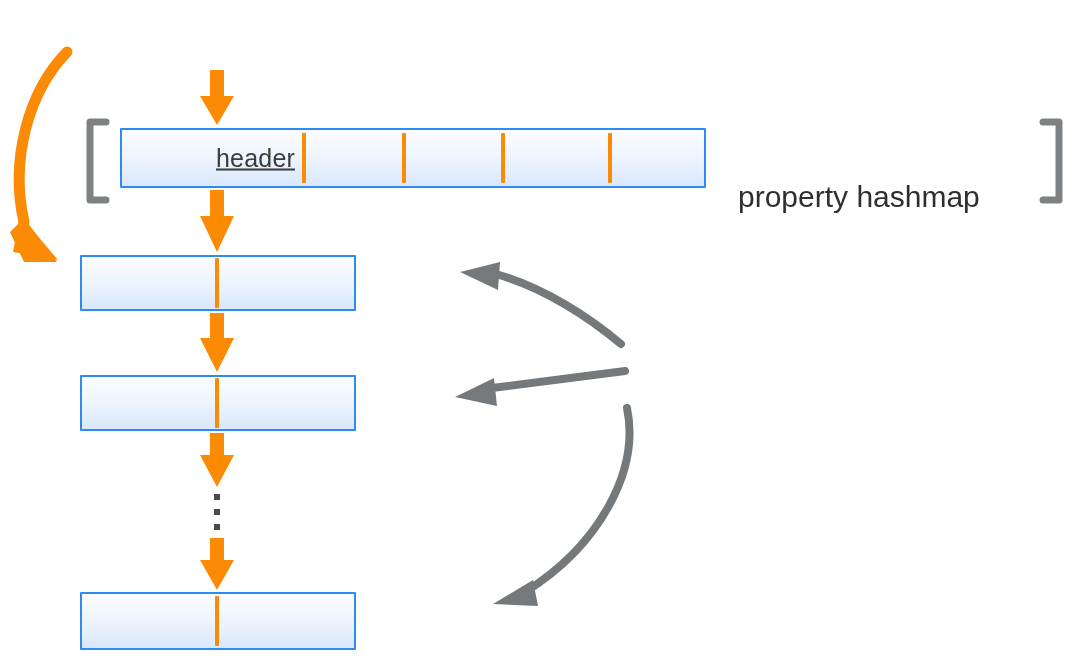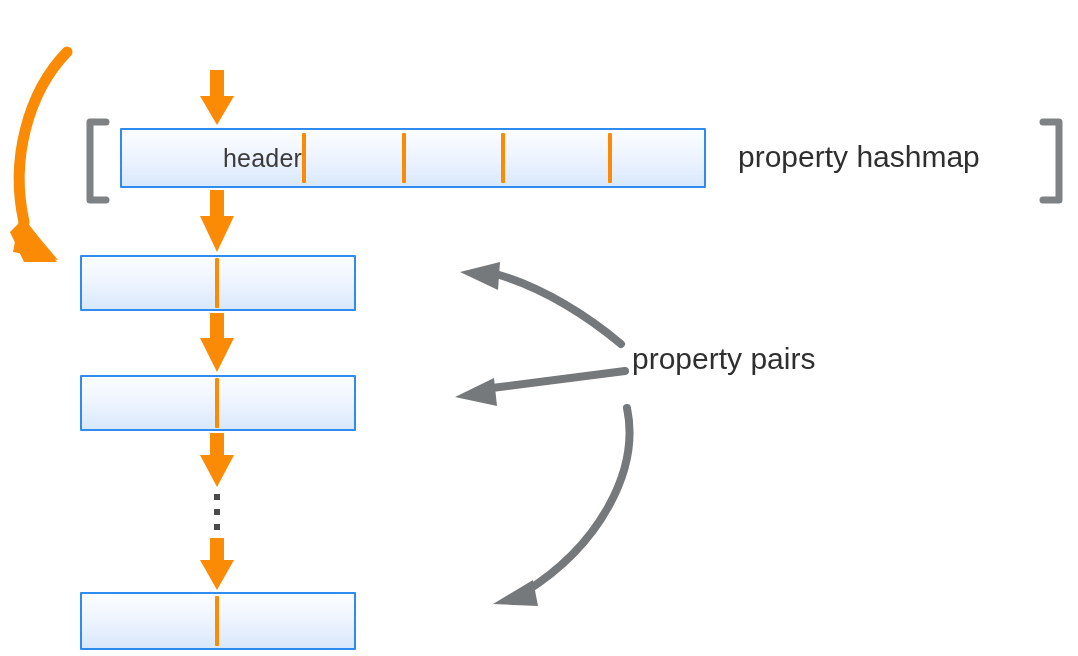--- a/index.html
+++ b/index.html
@@ -39,23 +39,24 @@
     line-height: 1;
   }
   #box-object       { left: 80px;  top: 10px;  width: 276px; height: 58px; }
   #box-header       { left: 120px; top: 128px; width: 586px; height: 60px; }
   #box-pair-1       { left: 80px;  top: 255px; width: 276px; height: 56px; }
   #box-pair-2       { left: 80px;  top: 375px; width: 276px; height: 56px; }
   #box-pair-last    { left: 80px;  top: 592px; width: 276px; height: 58px; }
 
   
   #box-header .box-label {
-    left: 7px;
+    left: 0;
     width: 267px;
     right: auto;
+    text-decoration: underline;
   }
 
   
   .tick {
     position: absolute;
     width: 4px;
     background: #fb8a05;
     border-radius: 1px;
   }
 
@@ -77,20 +78,21 @@
     background: #4a4a4a;
   }
 
   
   .caption {
     position: absolute;
     font-size: 30px;
     color: #2f2f2f;
     white-space: nowrap;
     line-height: 1;
+    margin-top: 40px;
   }
   #caption-hashmap { left: 738px; top: 142px; }
   #caption-pairs   { left: 632px; top: 344px; }
 
   
   .overlay {
     position: absolute;
     left: 0;
     top: 0;
     width: 1078px;
@@ -186,15 +188,14 @@
       <path d="M 494 378 L 455 397 L 497 406 Z" fill="#76797b"></path>
     </g>
 
     <g>
       <path d="M 627 408 C 640 470, 600 545, 525 592" fill="none" stroke="#76797b" stroke-width="8" stroke-linecap="round"></path>
       <path d="M 533 580 L 493 604 L 538 606 Z" fill="#76797b"></path>
     </g>
   </svg>
 
   <div class="caption" id="caption-hashmap">property hashmap</div>
-  <div class="caption" id="caption-pairs">property pairs</div>
 
 </div>
 
 </body></html>

